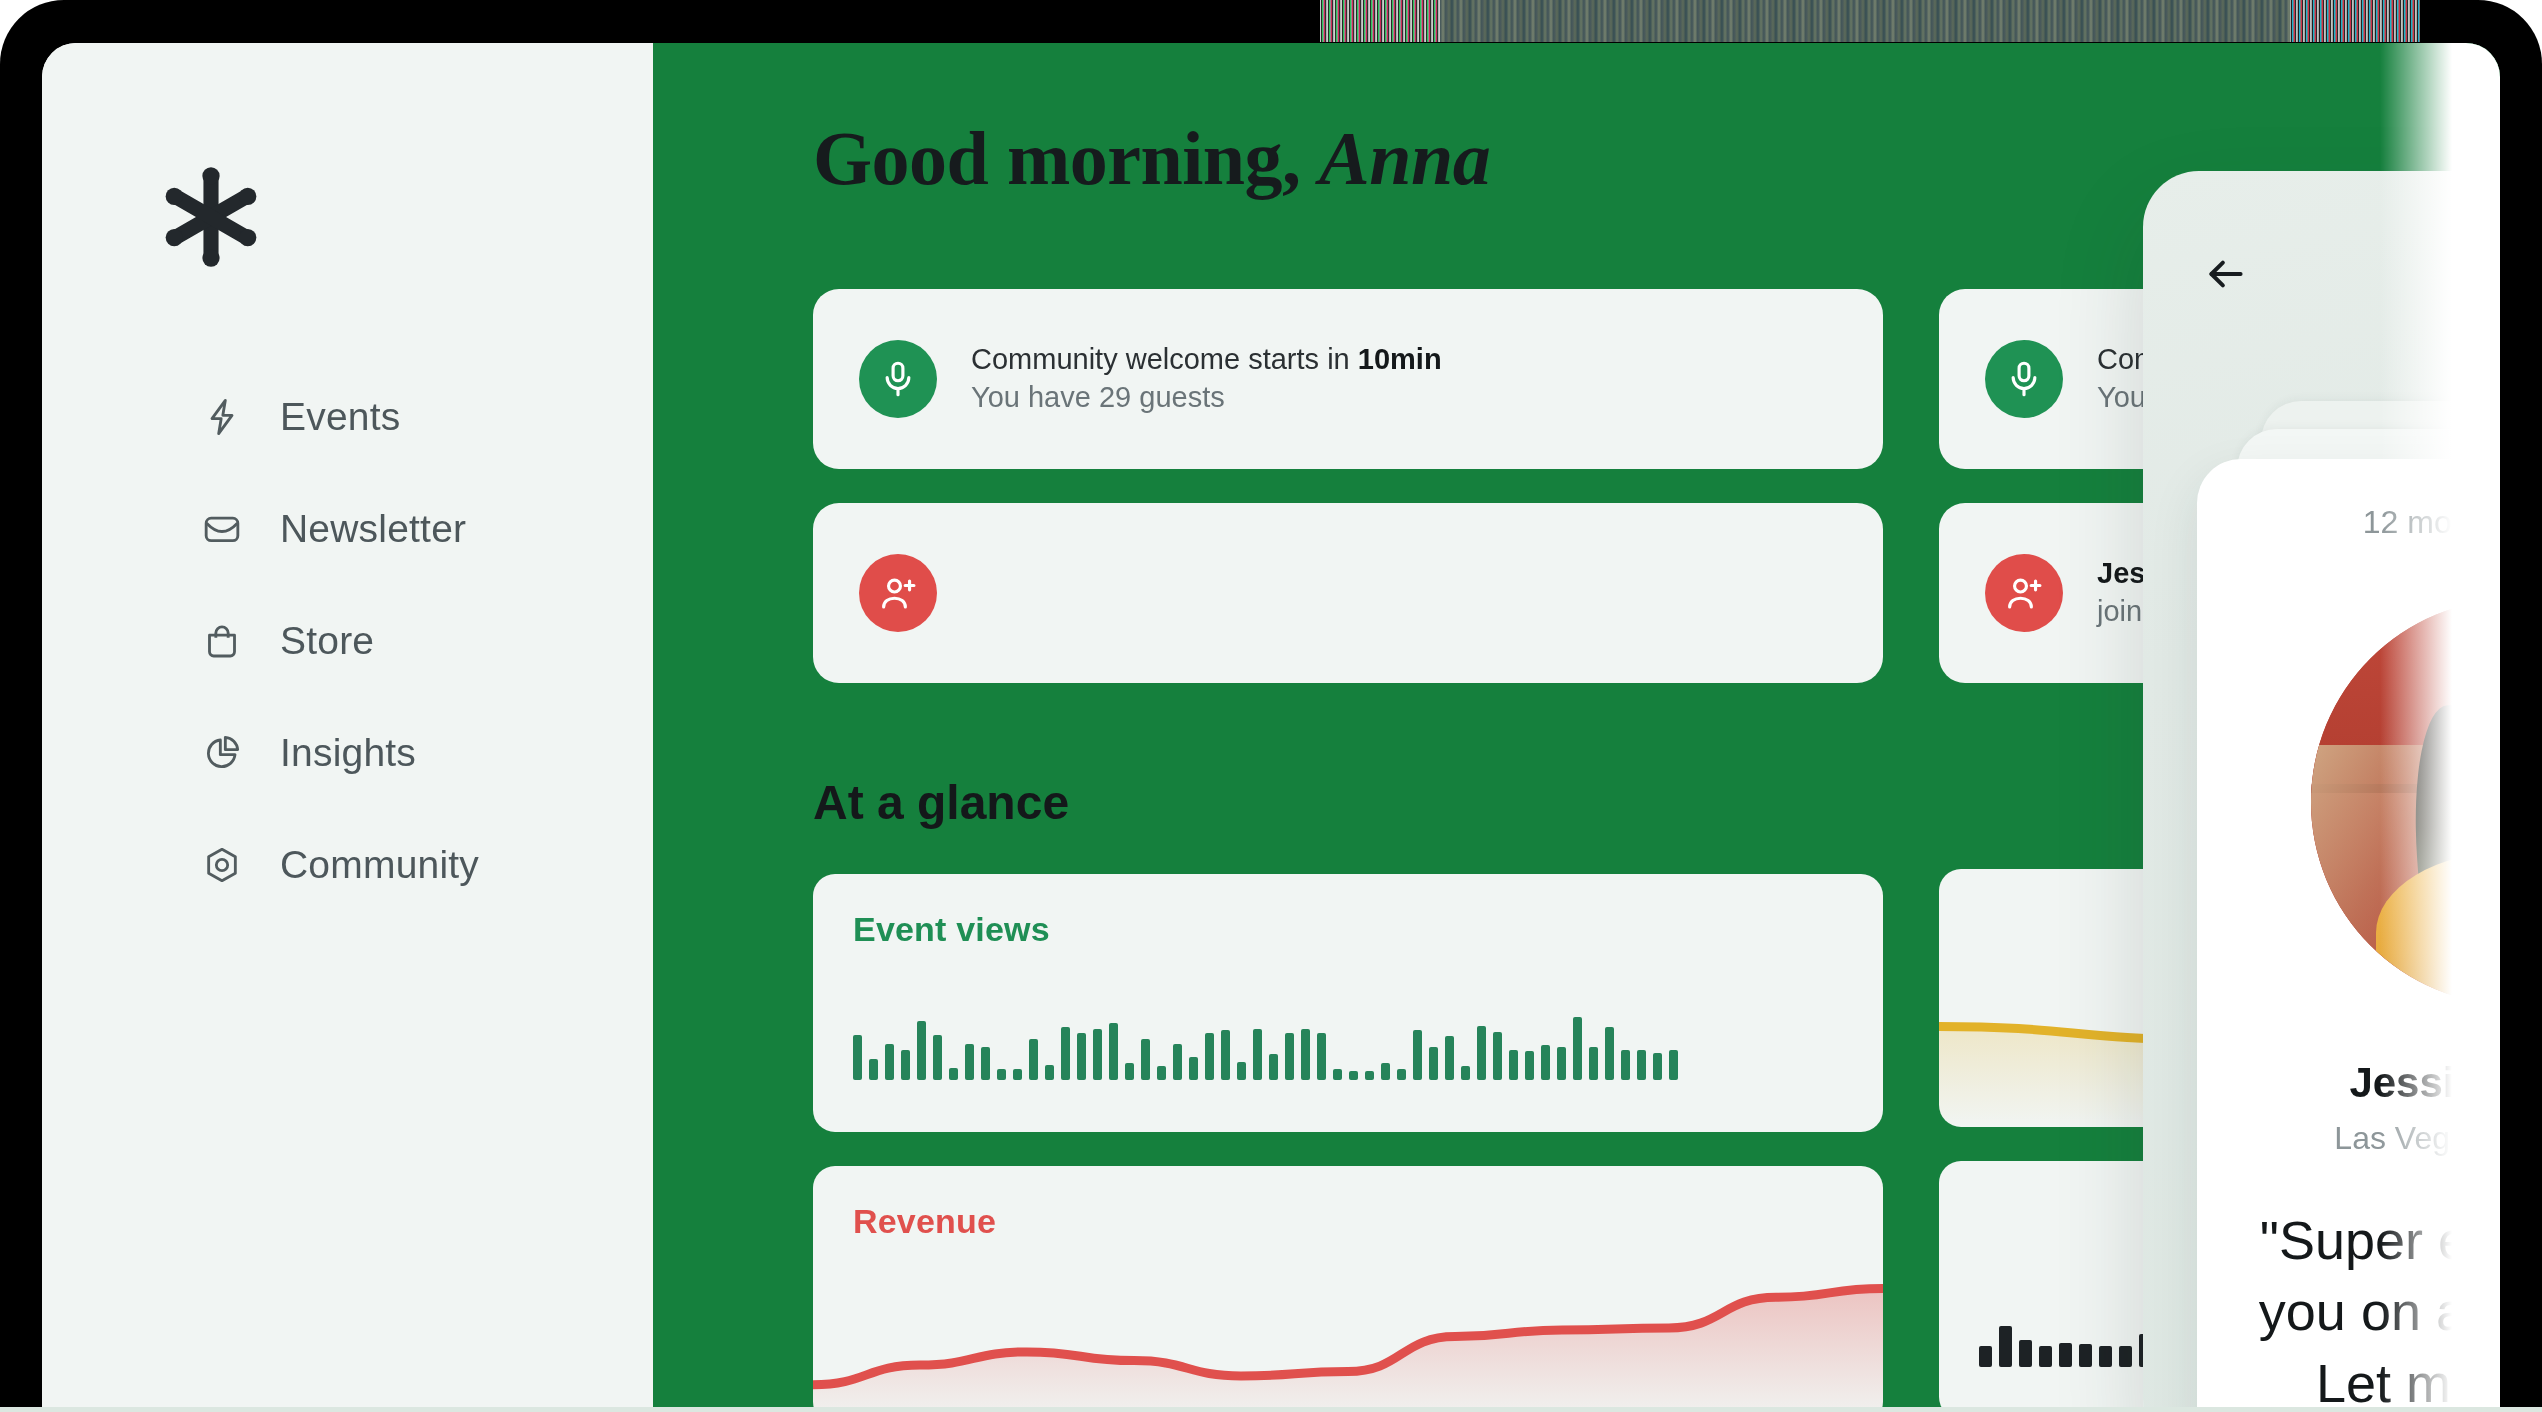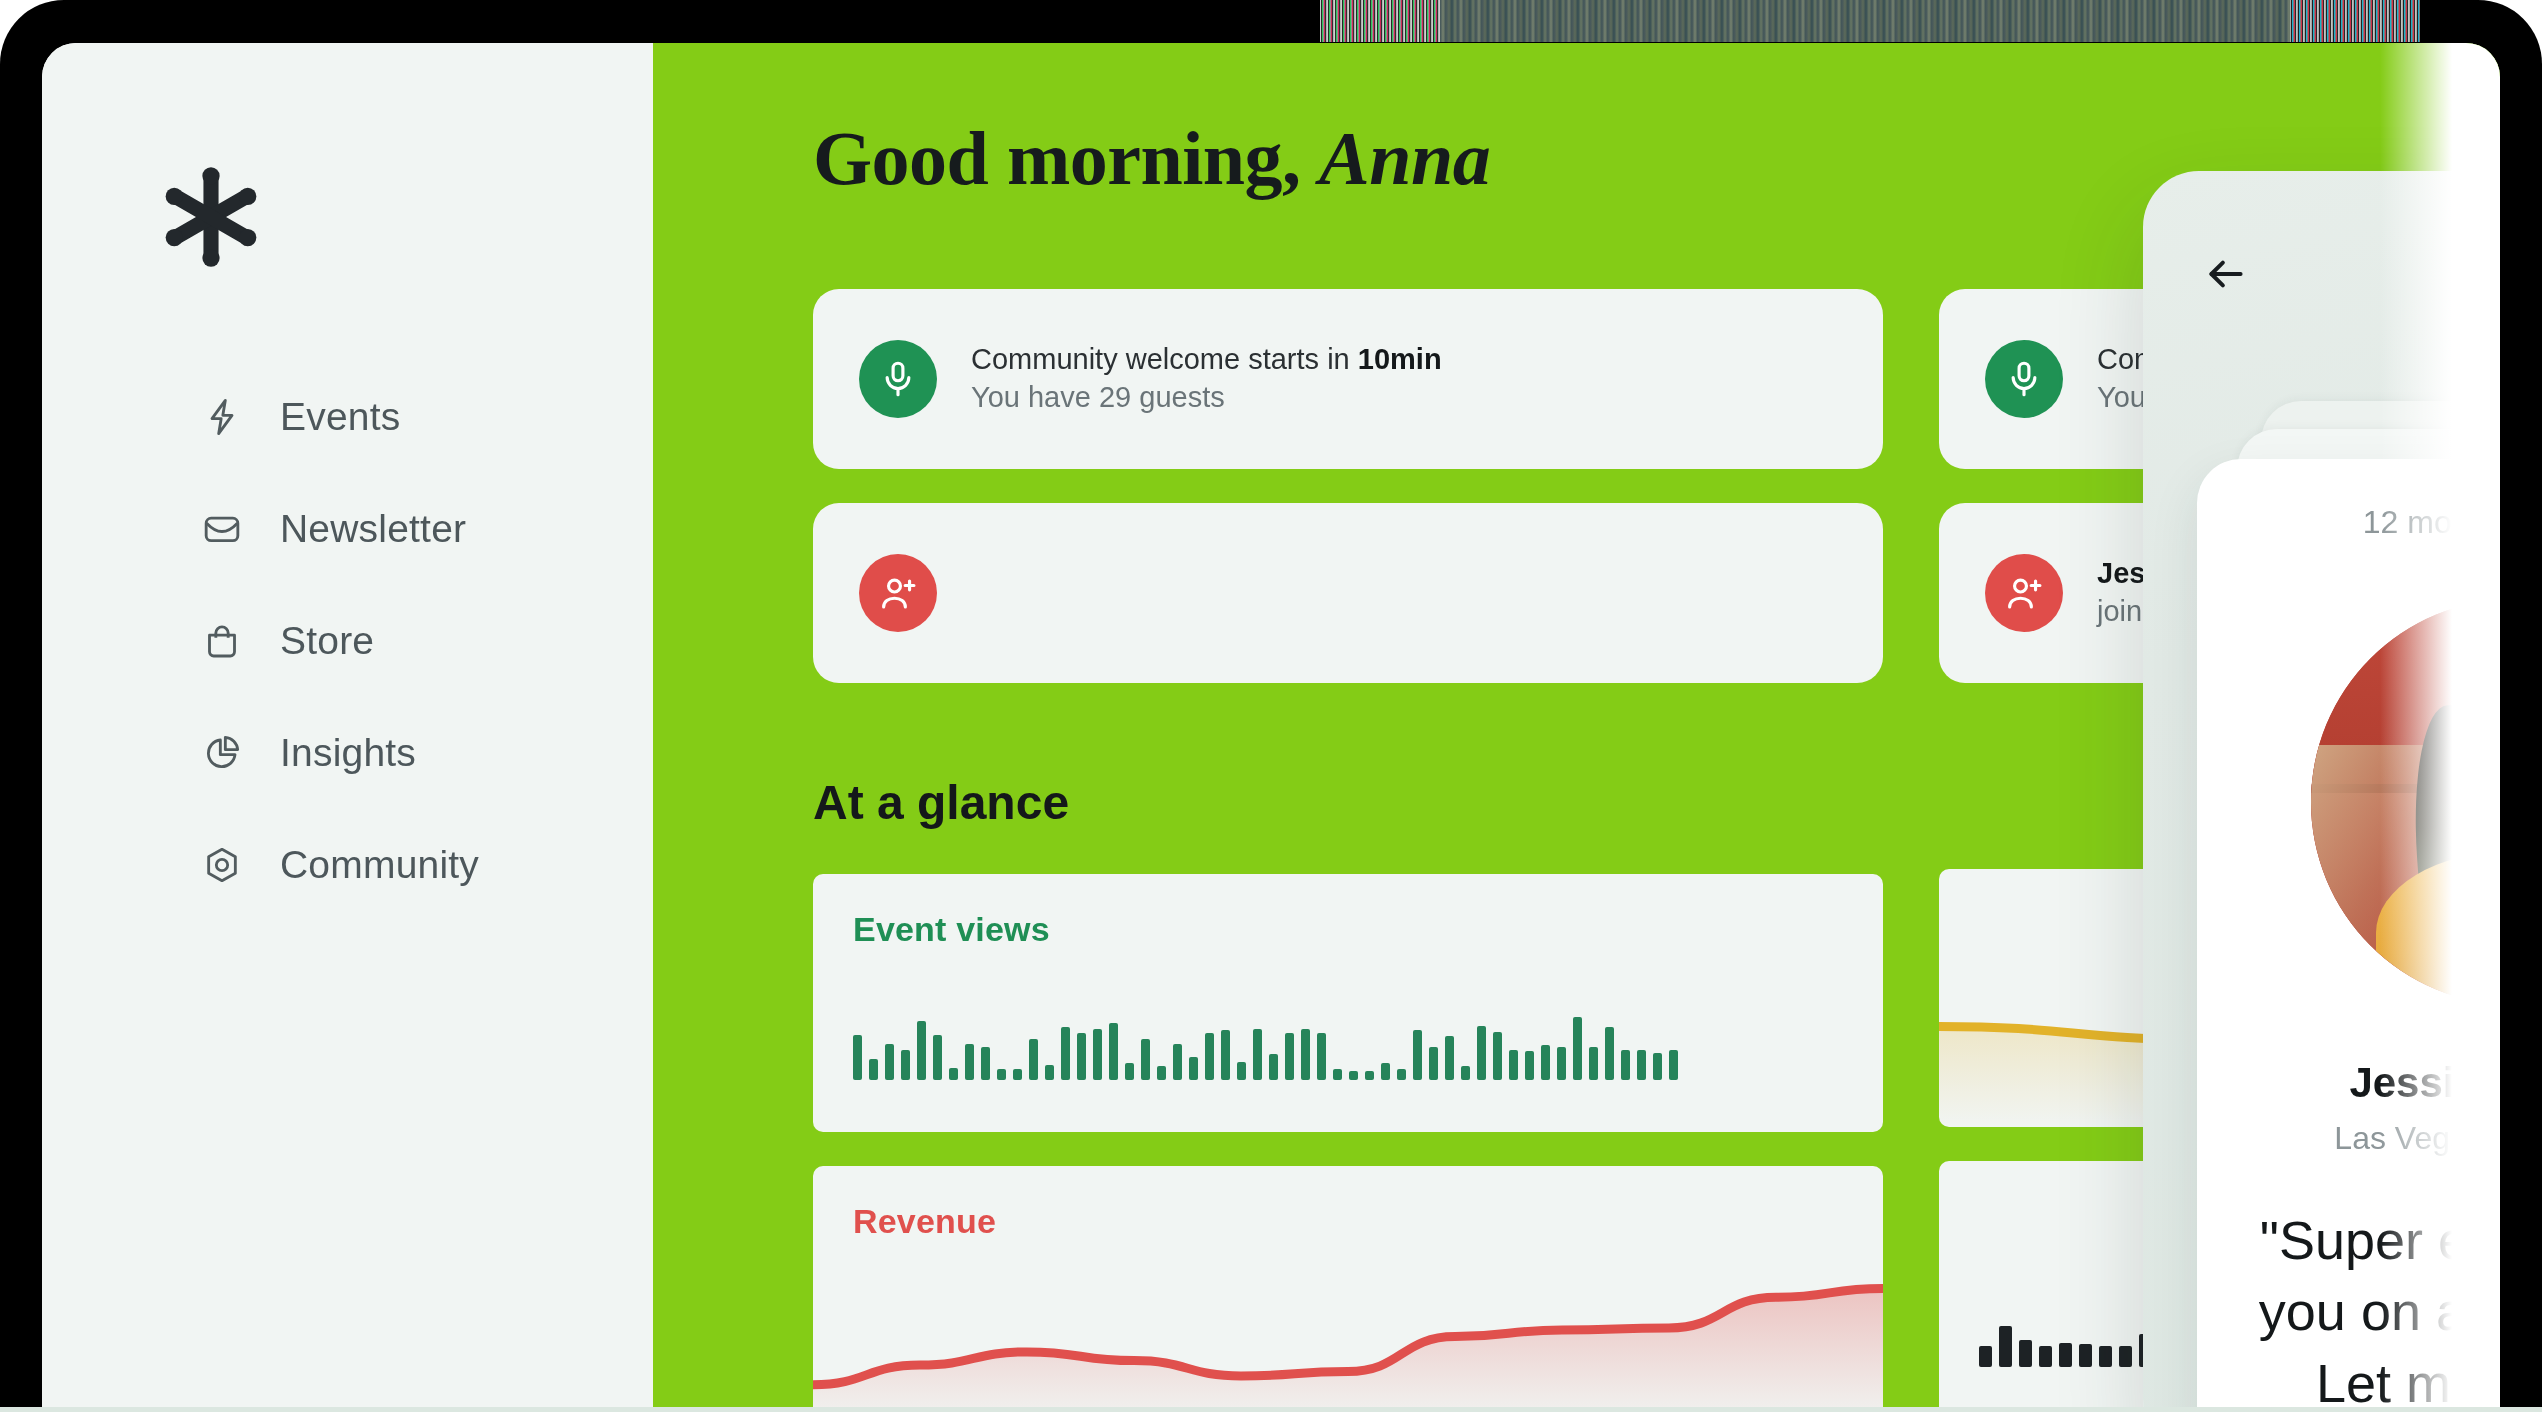--- a/index.html
+++ b/index.html
@@ -116,21 +116,21 @@
     font-size: 39px;
     color: #4d575b;
     letter-spacing: .2px;
     white-space: nowrap;
   }
 
   
   .main {
     flex: 1 1 auto;
     position: relative;
-    background: #84cc16;
+    background: #15803d;
     padding: 72px 10px 0 0;
     overflow: hidden;
   }
 
   .greeting {
     font-family: "Liberation Serif", serif;
     font-size: 76px;
     color: #161b1d;
     margin-left: 160px;
     white-space: nowrap;
@@ -176,21 +176,21 @@
   .section-title {
     font-size: 48px;
     font-weight: bold;
     color: #14181a;
     margin: 58px 0 44px 0;
   }
 
   .stat-card {
     height: 258px;
     background: #f1f5f3;
-    border-radius: 10px;
+    border-radius: 22px;
     padding: 36px 40px 0 40px;
     margin-bottom: 34px;
     position: relative;
     overflow: hidden;
   }
   .stat-title {
     font-size: 34px;
     font-weight: bold;
     letter-spacing: .2px;
   }

